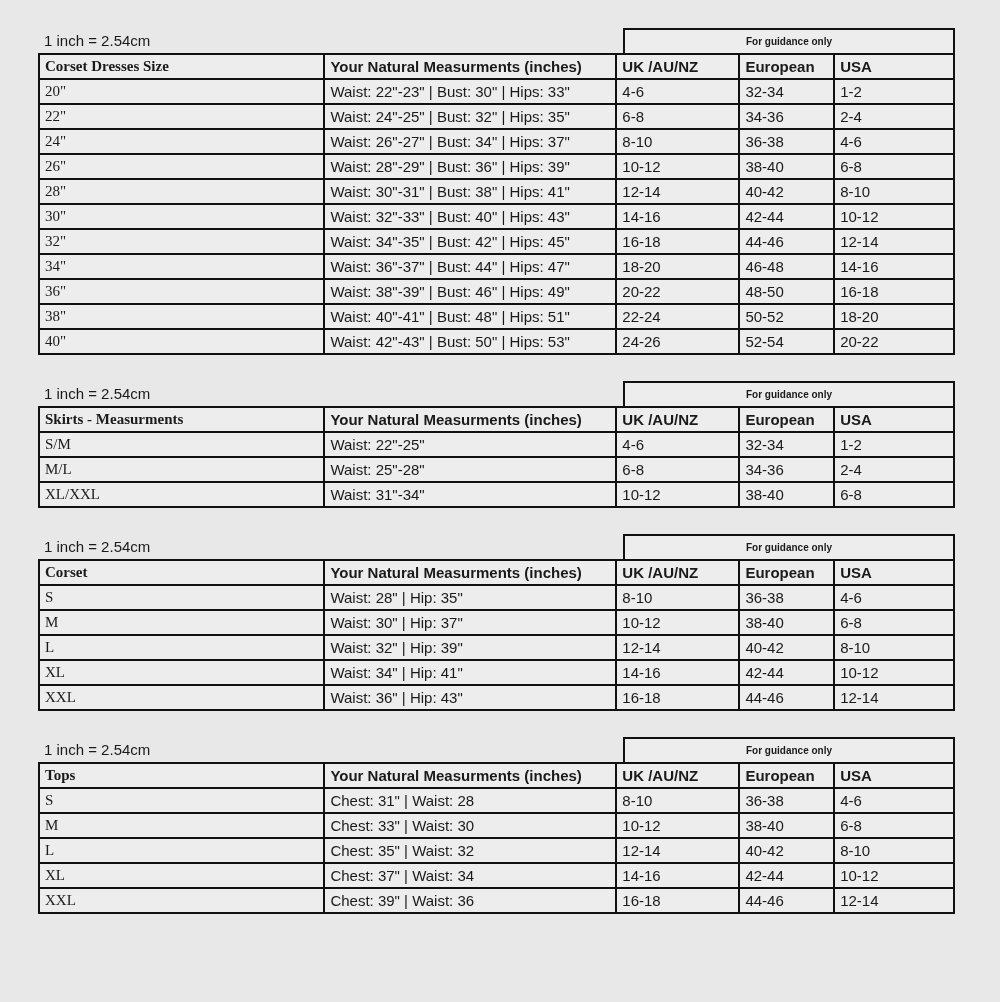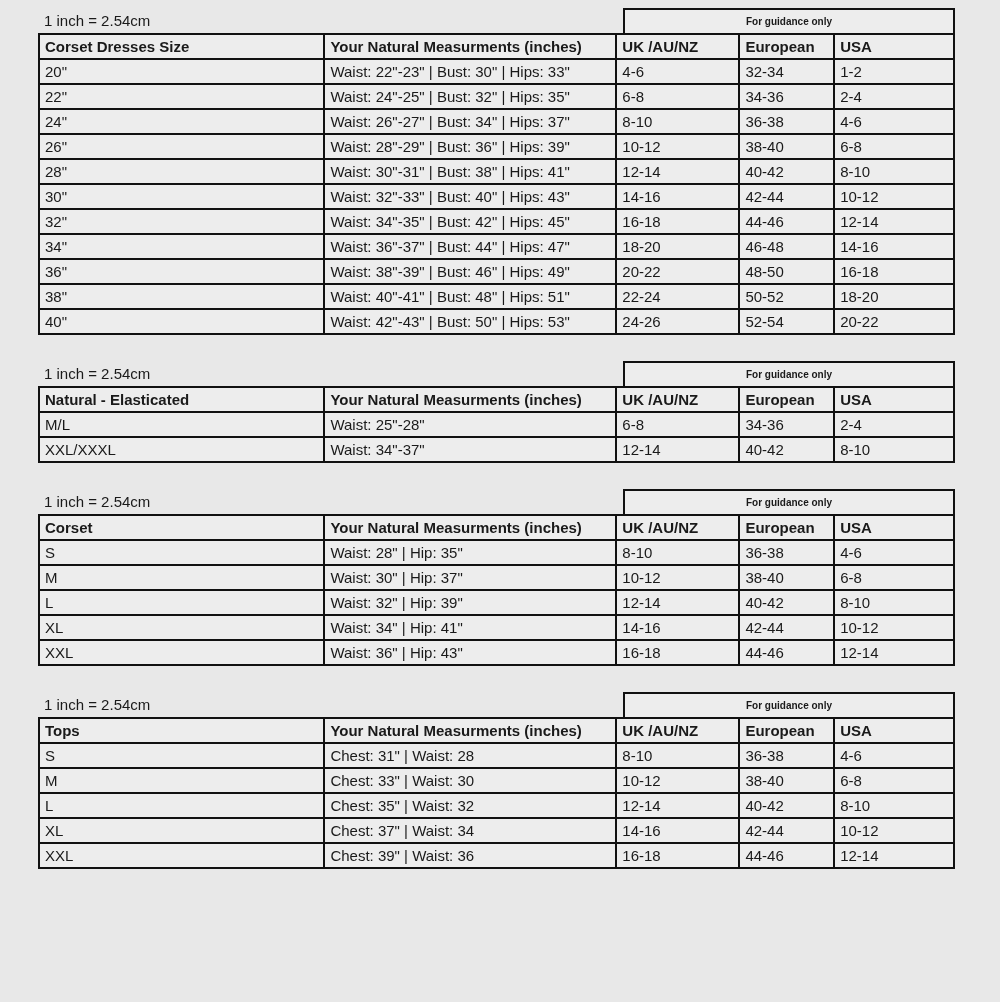--- a/index.html
+++ b/index.html
@@ -5,21 +5,21 @@
   * { margin: 0; box-sizing: border-box; }
   html, body {
     width: 1000px; height: 1002px;
     background: #e8e8e8;
     font-family: "Liberation Sans", sans-serif;
     color: #1a1a1a;
   }
   body { padding: 8px 0 0 38px; }
   .block { width: 917px; }
   .block + .block { margin-top: 26px; }
-  .topbar { display: flex; align-items: stretch; height: 25px; }
+  .topbar { display: flex; align-items: stretch; height: 25px; margin-top: 20px; }
   .note {
     flex: 1;
     font-size: 15px;
     line-height: 25px;
     padding-left: 6px;
   }
   .guidance {
     width: 332px;
     border: 2px solid #111;
     border-bottom: none;
@@ -39,21 +39,21 @@
     border: 2px solid #111;
     height: 25px;
     padding: 0 4px 0 5px;
     font-size: 15px;
     text-align: left;
     vertical-align: middle;
     white-space: nowrap;
     overflow: hidden;
   }
   table.sizes th { font-weight: bold; }
-  table.sizes th:nth-child(1), table.sizes td:nth-child(1) { width: 262px; }
+  table.sizes th:nth-child(1), table.sizes td:nth-child(1) { width: 262px; font-family: Liberation Serif, serif; }
   table.sizes th:nth-child(2), table.sizes td:nth-child(2) { width: 268px; margin-left: 42px; }
   table.sizes th:nth-child(3), table.sizes td:nth-child(3) { width: 113px; }
   table.sizes th:nth-child(4), table.sizes td:nth-child(4) { width: 87px; }
   table.sizes th:nth-child(5), table.sizes td:nth-child(5) { width: 110px; }
 </style>
 </head>
 <body>
 
 <section class="block">
   <div class="topbar">
@@ -153,41 +153,48 @@
 </section>
 
 <section class="block">
   <div class="topbar">
     <div class="note">1 inch = 2.54cm</div>
     <div class="guidance">For guidance only</div>
   </div>
   <table class="sizes">
       <thead>
         <tr>
-          <th>Natural - Elasticated</th>
+          <th>Skirts - Measurments</th>
           <th>Your Natural Measurments (inches)</th>
           <th>UK /AU/NZ</th>
           <th>European</th>
           <th>USA</th>
         </tr>
       </thead>
       <tbody>
         <tr>
+          <td>S/M</td>
+          <td>Waist: 22"-25"</td>
+          <td>4-6</td>
+          <td>32-34</td>
+          <td>1-2</td>
+        </tr>
+        <tr>
           <td>M/L</td>
           <td>Waist: 25"-28"</td>
           <td>6-8</td>
           <td>34-36</td>
           <td>2-4</td>
         </tr>
         <tr>
-          <td>XXL/XXXL</td>
-          <td>Waist: 34"-37"</td>
-          <td>12-14</td>
-          <td>40-42</td>
-          <td>8-10</td>
+          <td>XL/XXL</td>
+          <td>Waist: 31"-34"</td>
+          <td>10-12</td>
+          <td>38-40</td>
+          <td>6-8</td>
         </tr>
       </tbody>
     </table>
 </section>
 
 <section class="block">
   <div class="topbar">
     <div class="note">1 inch = 2.54cm</div>
     <div class="guidance">For guidance only</div>
   </div>

